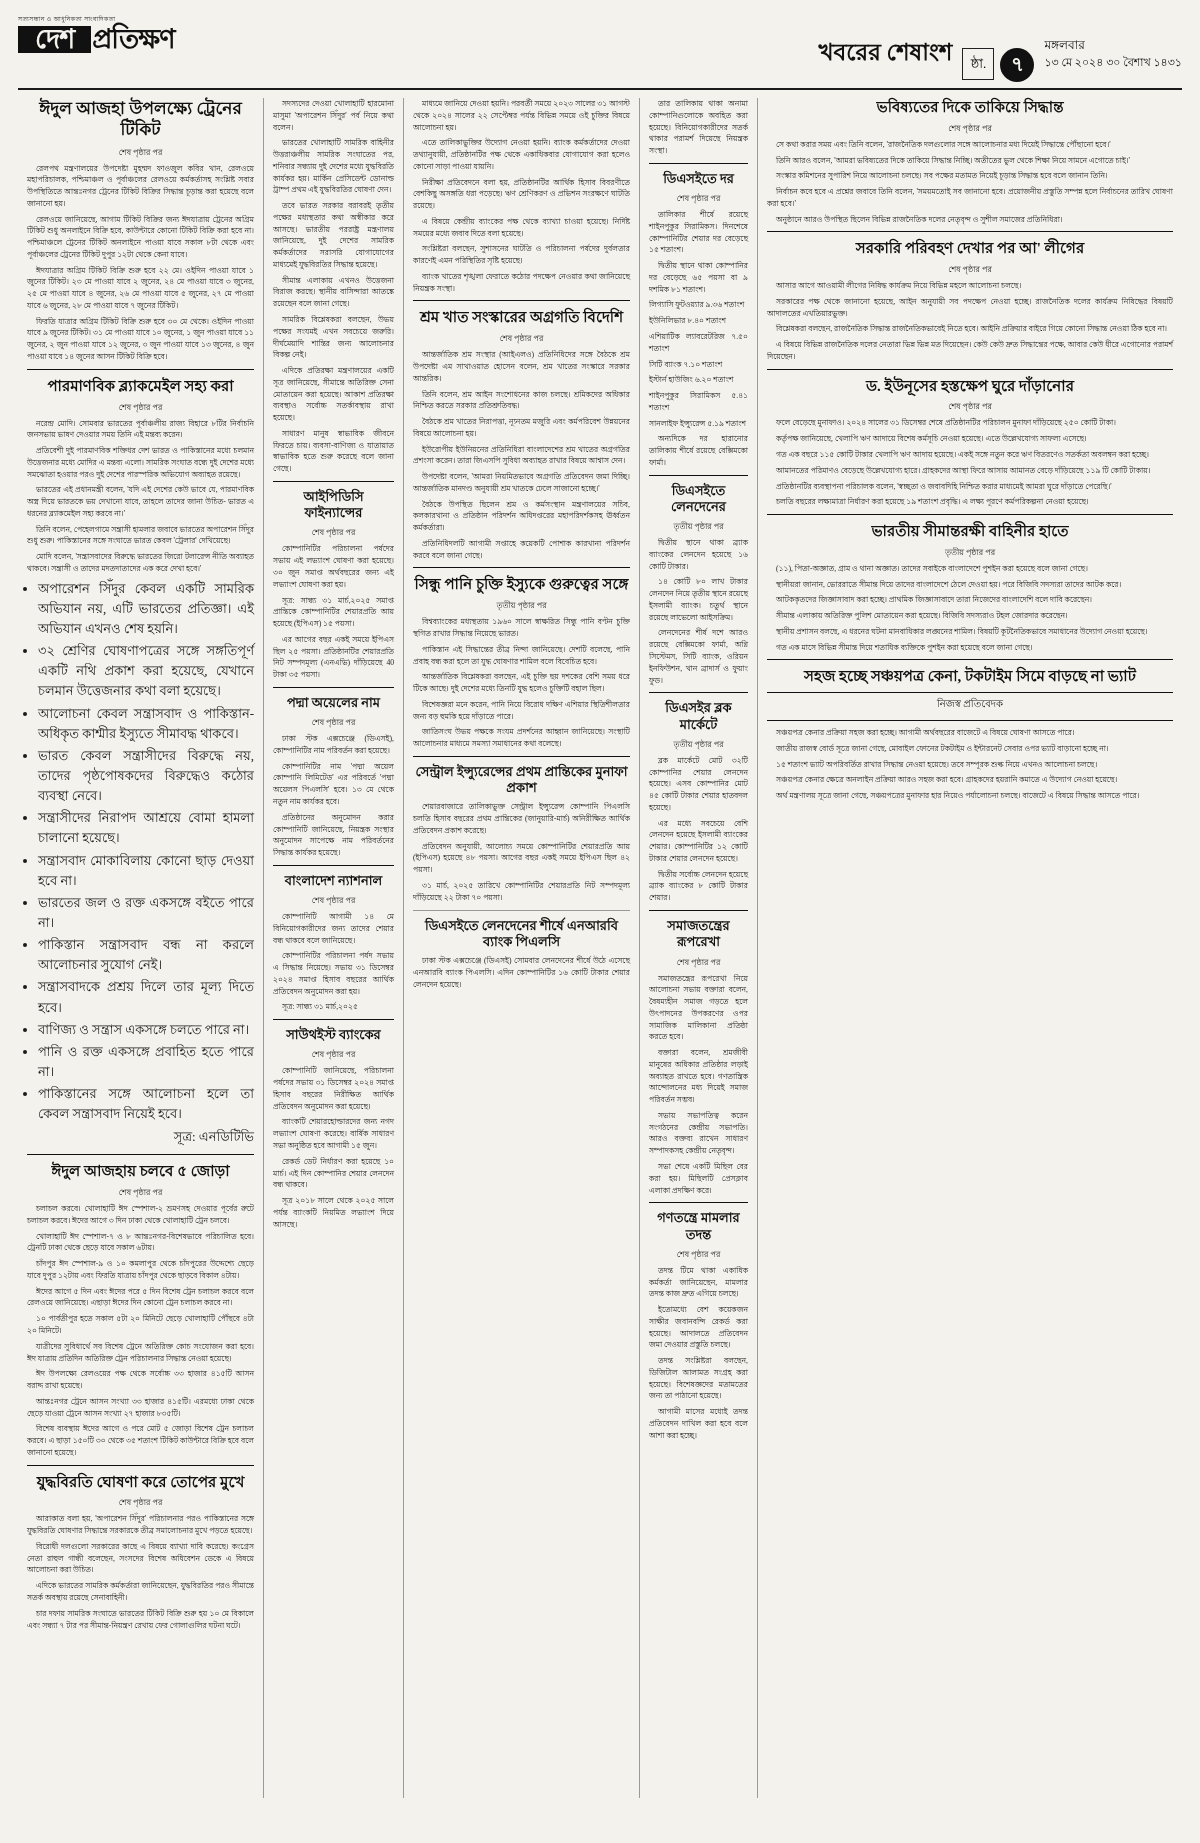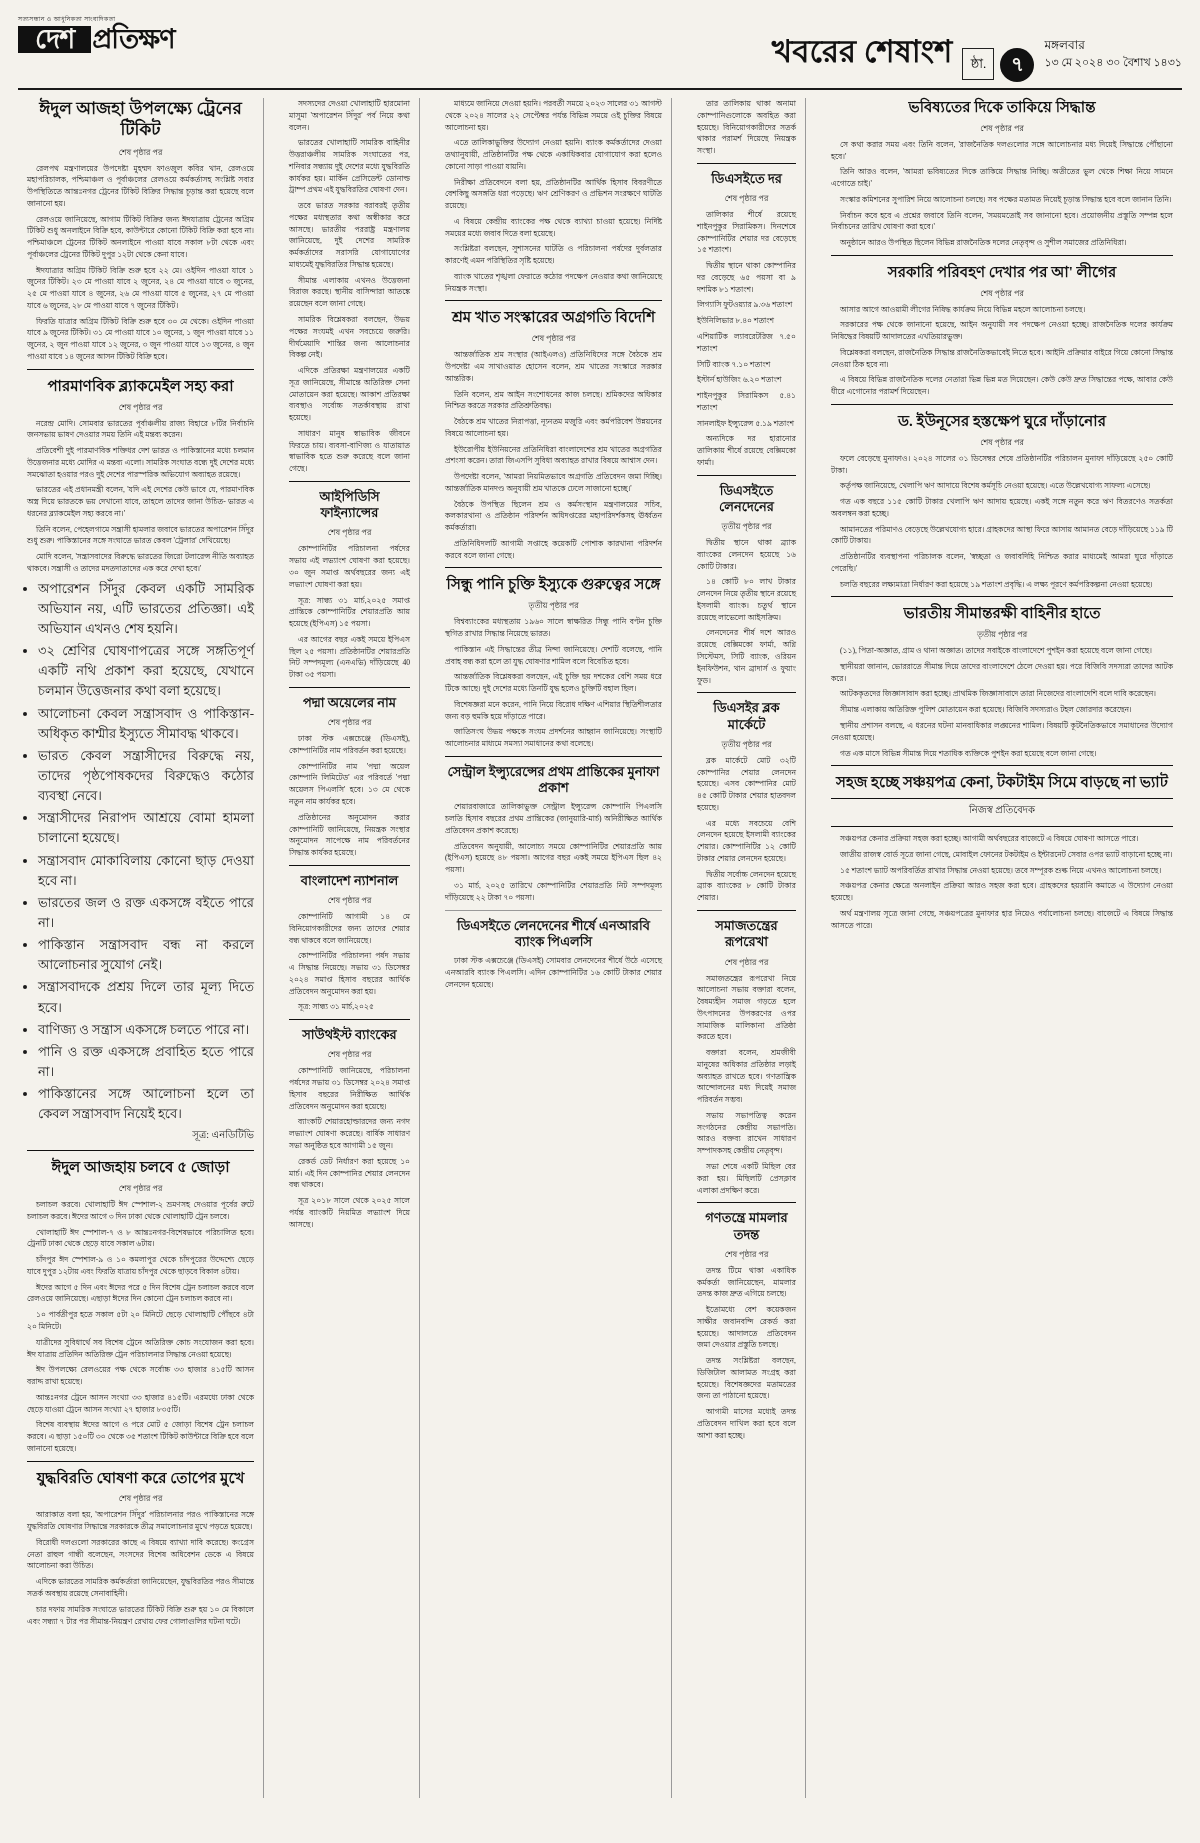--- a/index.html
+++ b/index.html
@@ -8,48 +8,48 @@
     width:1200px;height:1843px;background:#f4f2ec;margin:0 auto;position:relative;
     box-sizing:border-box;padding:14px 18px 10px 18px;
   }
   
   .masthead{display:flex;align-items:flex-start;justify-content:space-between;border-bottom:2px solid #1a1a1a;padding-bottom:6px;}
   .logo-wrap{width:230px;}
   .logo-sub{font-size:6px;letter-spacing:.5px;color:#333;margin-bottom:1px;}
   .logo{font-size:27px;font-weight:bold;letter-spacing:-1px;color:#111;line-height:1;}
   .logo .box{display:inline-block;background:#111;color:#f4f2ec;padding:0 17px;margin-right:1px;}
   .masthead-right{display:flex;align-items:center;gap:10px;padding-top:10px;}
-  .section-title{font-size:31px;font-weight:bold;color:#111;letter-spacing:0px;}
+  .section-title{font-size:23px;font-weight:bold;color:#111;letter-spacing:0px;}
   .pagebadge{display:flex;align-items:flex-start;gap:6px;margin-top:24px;}
   .pg-sq{width:30px;height:30px;border:1px solid #222;display:flex;align-items:center;justify-content:center;font-size:13px;}
   .pg-circle{width:34px;height:34px;border-radius:50%;background:#111;color:#f4f2ec;display:flex;align-items:center;justify-content:center;font-size:20px;font-weight:bold;}
   .dateblock{font-size:11px;line-height:1.5;text-align:left;color:#111;}
   .dateblock .d1{font-size:12px;}
   
-  .columns{display:flex;gap:16px;margin-top:8px;height:1700px;}
+  .columns{display:flex;gap:0;margin-top:8px;height:1700px;}
   .col{flex:1;padding:0 9px;border-right:1px solid #9a9a9a;box-sizing:border-box;}
   .col:last-child{border-right:none;}
   .col.c1{flex:0 0 246px;}
   .col.c2{flex:0 0 140px;}
   .col.c3{flex:0 0 236px;}
   .col.c4{flex:0 0 118px;}
   .col.c6{flex:1;}
   .hl{font-weight:bold;text-align:center;line-height:1.25;color:#111;margin:0 0 5px 0;}
   .hl.big{font-size:17px;}
   .hl.med{font-size:15px;}
   .hl.sm{font-size:13px;}
   .cont{font-size:8px;text-align:center;color:#222;margin:0 0 4px 0;}
   .rule{border-top:1px solid #111;margin:6px 0 7px 0;}
   .rule.thin{border-top:1px solid #999;}
   p.body{font-size:7.6px;line-height:1.55;text-align:justify;margin:0 0 4px 0;color:#1a1a1a;text-indent:9px;}
   p.body.noind{text-indent:0;}
   .bullets{margin:0;padding-left:11px;font-size:13px;line-height:1.55;color:#1a1a1a;}
   .bullets li{margin-bottom:2px;text-align:justify;}
   .byline{font-size:10px;text-align:center;margin-bottom:4px;color:#222;}
-  .credit{font-size:10px;text-align:right;color:#222;margin-top:3px;}
+  .credit{font-size:13px;text-align:right;color:#222;margin-top:3px;}
   .boxnote{border-top:1px solid #111;border-bottom:1px solid #111;padding:3px 0;margin:6px 0;}
 </style>
 </head>
 <body>
 
 <div class="page">
 
   <div class="masthead">
     <div class="logo-wrap">
       <div class="logo-sub">সত্যসন্ধান ও আধুনিকতা সাংবাদিকতা</div>

